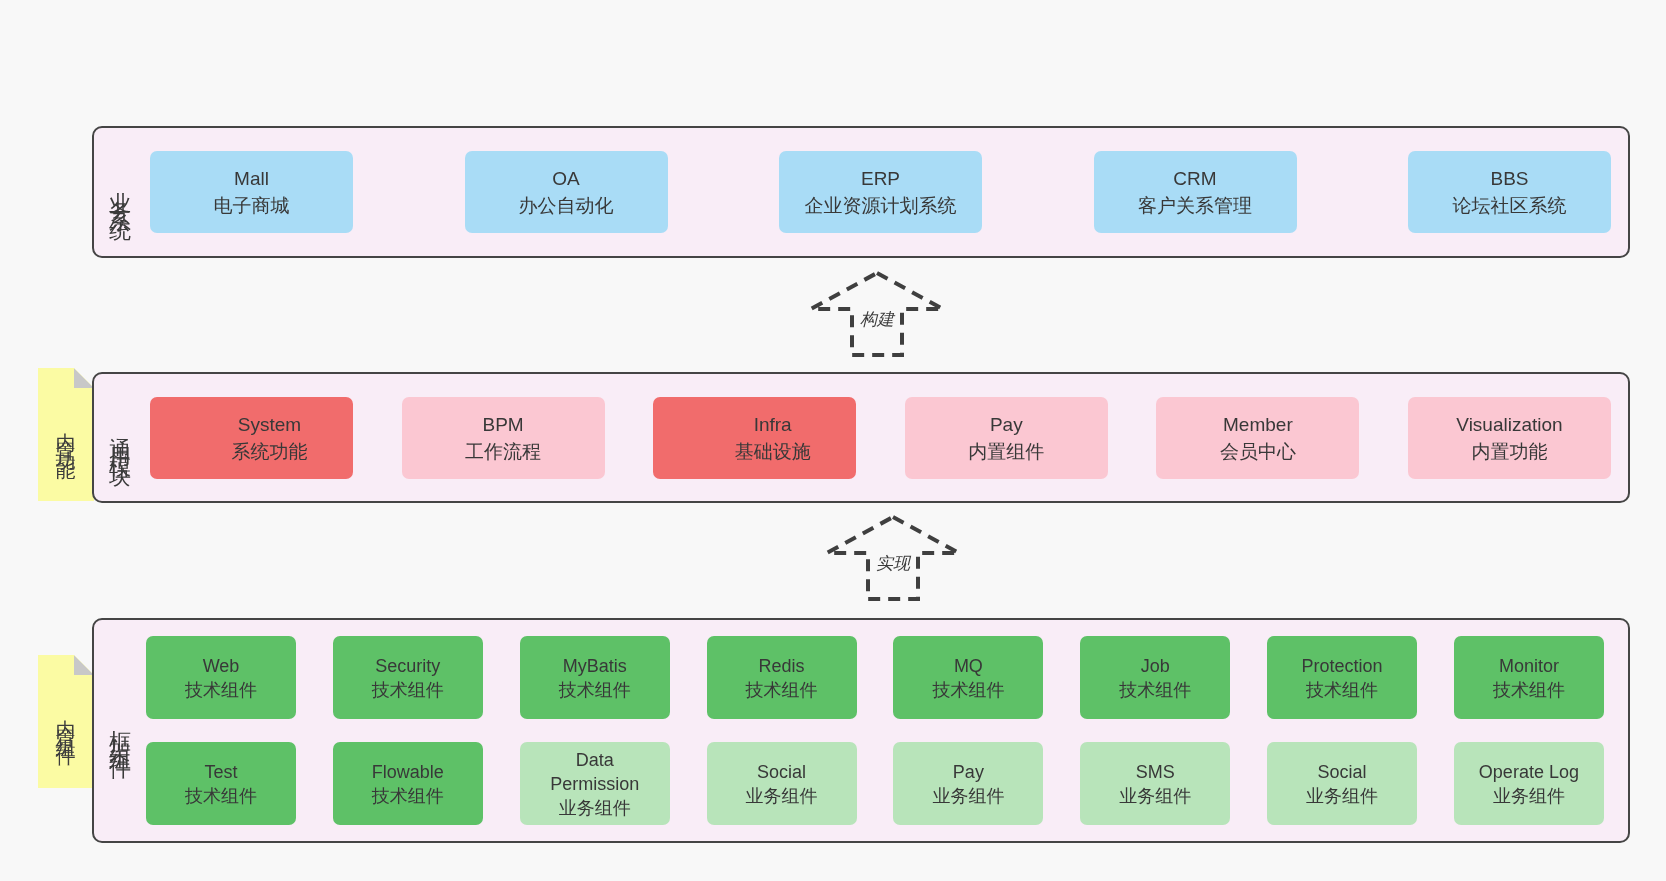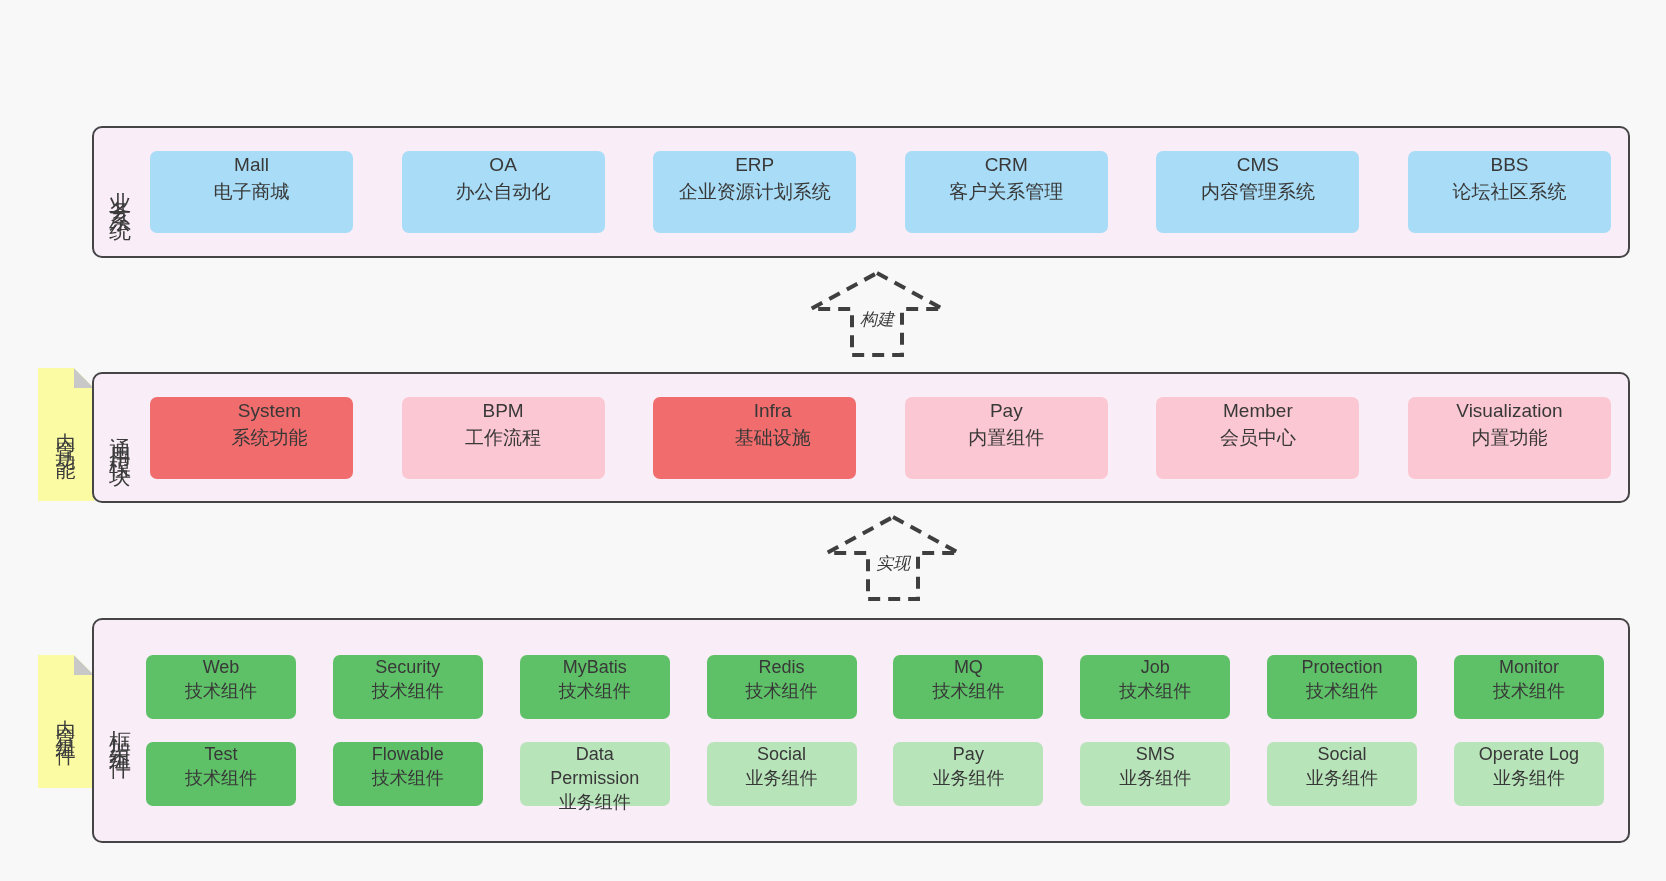--- a/index.html
+++ b/index.html
@@ -22,25 +22,25 @@
     writing-mode:vertical-lr;text-orientation:upright;
     font-size:22px;letter-spacing:9px;color:#3a3a3a;
     margin:auto 0;padding-left:13px;width:26px;text-align:center;
     flex:none;line-height:26px;
   }
   
   .row6{flex:1;display:flex;align-items:center;justify-content:space-between;padding:0 17px;}
   .row6 .box{width:203px;height:82px;}
   .col8{flex:1;display:flex;flex-direction:column;justify-content:center;gap:23px;padding:0 24px 0 13px;}
   .row8{display:flex;justify-content:space-between;}
-  .row8 .box{width:150px;height:64px;font-size:18px;line-height:24px;}
+  .row8 .box{width:150px;height:83px;font-size:18px;line-height:24px;}
   .row8 .ln-en{max-width:118px;}
   .box{
     box-sizing:border-box;border-radius:7px;
-    display:flex;flex-direction:column;align-items:center;
+    display:flex;flex-direction:column;align-items:center;justify-content:center;
     text-align:center;font-size:19px;line-height:27px;color:#383838;
   }
   .ln{display:block;}
   .blue{background:#a9dcf6;}
   .red{background:#f16c6c;padding-left:36px;}
   .pink{background:#fbc7d2;}
   .green{background:#5ec167;}
   .lgreen{background:#b8e4ba;}
   
   .sticky{
@@ -97,24 +97,20 @@
     </div>
     <div class="box blue">
       <span class="ln ln-en">ERP</span>
       <span class="ln">企业资源计划系统</span>
     </div>
     <div class="box blue">
       <span class="ln ln-en">CRM</span>
       <span class="ln">客户关系管理</span>
     </div>
     <div class="box blue">
-      <span class="ln ln-en">CMS</span>
-      <span class="ln">内容管理系统</span>
-    </div>
-    <div class="box blue">
       <span class="ln ln-en">BBS</span>
       <span class="ln">论坛社区系统</span>
     </div>
   </div>
 </section>
 
 <div class="arrow arrow1">
   <svg viewBox="0 0 140 88">
     <polygon points="70,3 136,39 95,39 95,85 45,85 45,39 4,39"></polygon>
   </svg>

